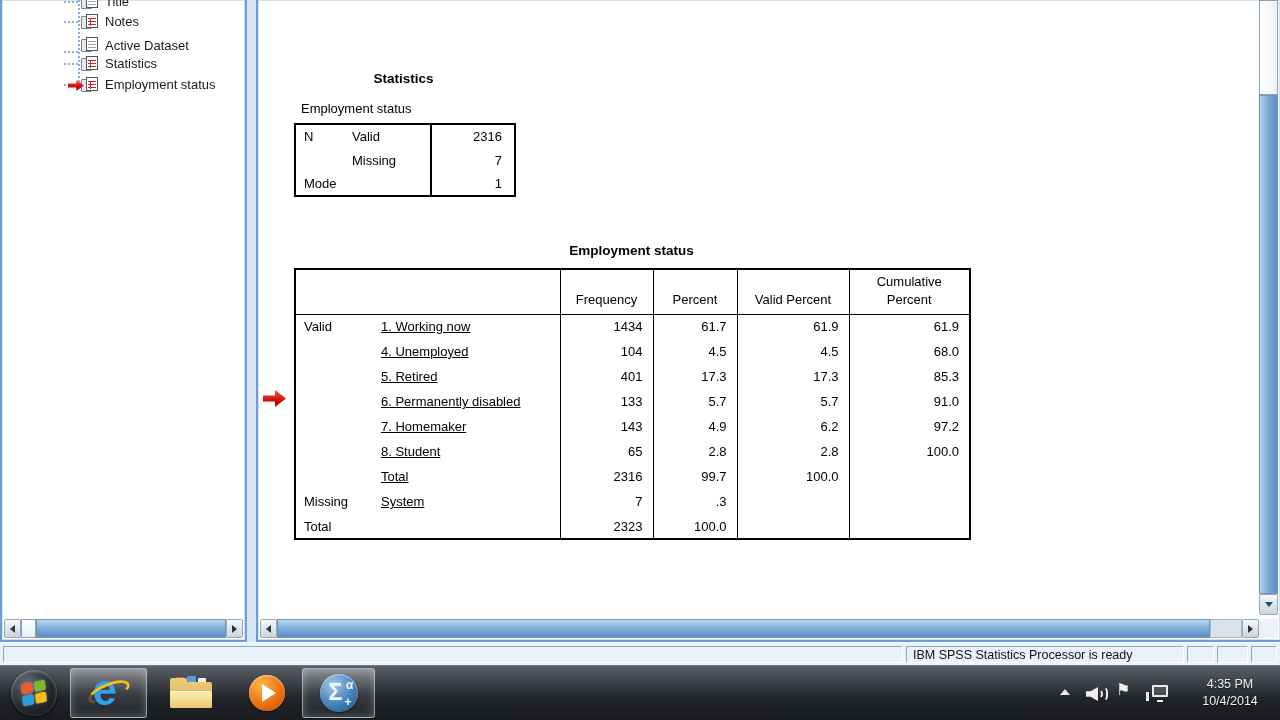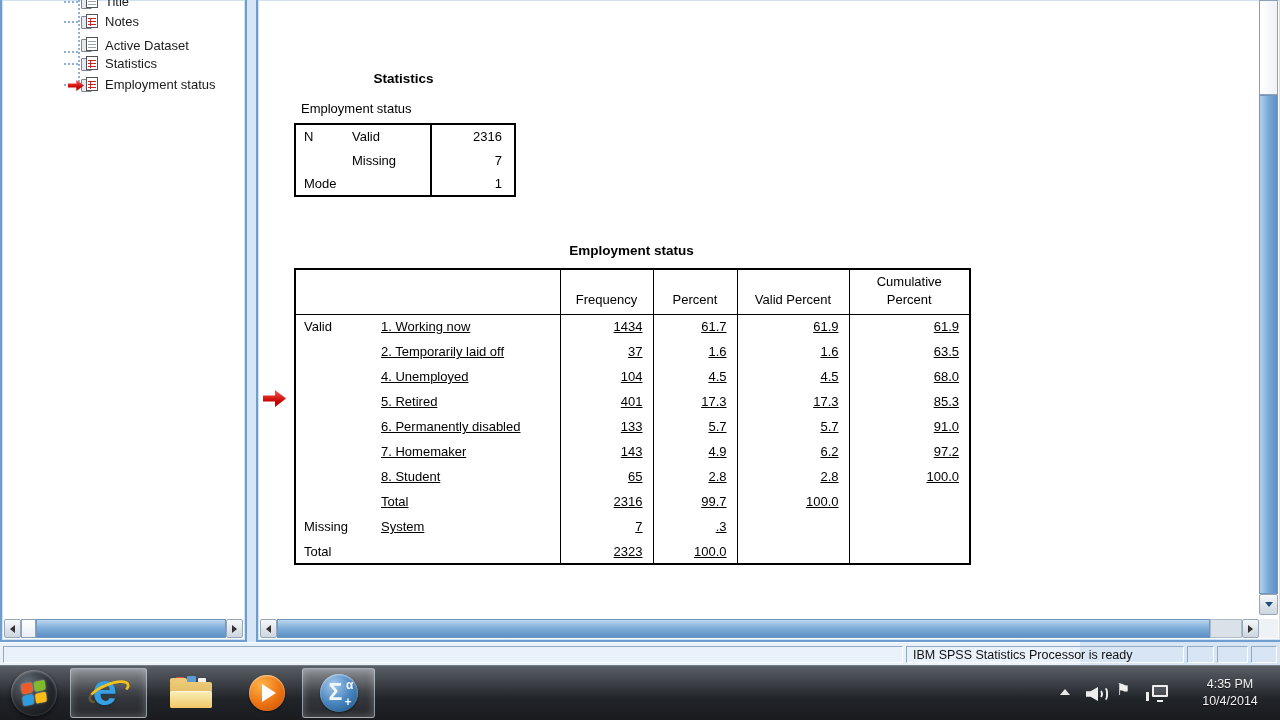--- a/index.html
+++ b/index.html
@@ -47,42 +47,42 @@
   .s0 { width:53px; padding-left:8px; text-align:left; }
   .s1 { width:83px; padding-left:4px; text-align:left; }
   .s2 { width:84px; border-left:2px solid #000; text-align:right; padding-right:12px; }
 
   .freq-table { left:292px; top:266px; border:2px solid #000; }
   .freq-table thead th { height:45px; vertical-align:bottom; text-align:center; font-weight:normal;
      border-bottom:1px solid #000; padding:0 6px 5px 6px; line-height:1.35; }
   .freq-table td { height:25px; vertical-align:middle; }
   .cg { width:78px; padding-left:8px; text-align:left; }
   .cl { width:187px; padding-left:8px; text-align:left;text-decoration:underline; }
-  .cn { text-align:right; padding-right:10px;text-decoration:underline; }
+  .cn { text-align:right; padding-right:10px; }
   .bl1 { border-left:1px solid #000; }
   .w-freq { width:93px; } .w-pct { width:84px; } .w-vpct { width:112px; } .w-cpct { width:121px; }
 
   
   .sb-btn { position:absolute; background:linear-gradient(#f7f9fb,#dbe2e9 60%,#cdd6df); border:1px solid #96a7ba;
      display:flex; align-items:center; justify-content:center; border-radius:2px; }
   .tri { width:0; height:0; }
   .tri-left  { border-top:4px solid transparent; border-bottom:4px solid transparent; border-right:5px solid #333; }
   .tri-right { border-top:4px solid transparent; border-bottom:4px solid transparent; border-left:5px solid #333; }
   .tri-down  { border-left:4px solid transparent; border-right:4px solid transparent; border-top:5px solid #1d4e7e; }
   .hsb { position:absolute; height:19px; }
   .hsb .track-blue { position:absolute; top:0; height:19px; background:linear-gradient(#bcd7ef,#82b0dc 45%,#5c8fc4); border:1px solid #7396bb; }
   .hsb .track-gray { position:absolute; top:0; height:19px; background:#dbe1e8; border:1px solid #aebbc9; }
   .hsb .thumb-white { position:absolute; top:0; height:19px; background:linear-gradient(#ffffff,#e9eef3); border:1px solid #8ba1b8; }
   .vsb { position:absolute; width:19px; }
   .vsb .v-thumb { position:absolute; left:0; width:19px; background:linear-gradient(90deg,#ffffff,#eef2f6); border:1px solid #8ba1b8; }
   .vsb .v-track { position:absolute; left:0; width:19px; background:linear-gradient(90deg,#b3d0ec,#7fadda 45%,#5b8ec3); border:1px solid #7396bb; }
   .sb-corner { position:absolute; right:2px; bottom:2px; width:19px; height:19px; background:#eef1f5; }
 
   
-  .statusbar { position:absolute; left:0; top:642px; width:1080px; height:23px; background:#e9f1fa; border-top:1px solid #fbfdff; }
+  .statusbar { position:absolute; left:0; top:642px; width:1280px; height:23px; background:#e9f1fa; border-top:1px solid #fbfdff; }
   .sb-cell { position:absolute; top:3px; height:17px; border:1px solid; border-color:#93a9c3 #ffffff #ffffff #93a9c3; }
   .sb-msg { font-size:12.5px; color:#111; padding:1px 0 0 6px; white-space:nowrap; }
 
   
   .taskbar { position:absolute; left:0; top:665px; width:1280px; height:55px;
      background:linear-gradient(#5a5f66,#3a3e44 35%,#212429 60%,#191b1f); border-top:1px solid #777c82; }
   .start-orb { position:absolute; left:11px; top:4px; width:46px; height:46px; border-radius:50%;
      background:radial-gradient(circle at 35% 28%, #636b74, #262a2f 55%, #0c0e10);
      box-shadow:inset 0 1px 3px rgba(255,255,255,.45), 0 2px 4px rgba(0,0,0,.6); cursor:pointer; }
   .flag { position:absolute; left:11px; top:12px; width:24px; height:22px; transform:rotate(-6deg) skewY(-5deg);
@@ -234,28 +234,20 @@
         <tr>
           <td class="cg">Valid</td>
           <td class="cl">1. Working now</td>
           <td class="cn bl1">1434</td>
           <td class="cn bl1">61.7</td>
           <td class="cn bl1">61.9</td>
           <td class="cn bl1">61.9</td>
         </tr>
         <tr>
           <td class="cg"></td>
-          <td class="cl">2. Temporarily laid off</td>
-          <td class="cn bl1">37</td>
-          <td class="cn bl1">1.6</td>
-          <td class="cn bl1">1.6</td>
-          <td class="cn bl1">63.5</td>
-        </tr>
-        <tr>
-          <td class="cg"></td>
           <td class="cl">4. Unemployed</td>
           <td class="cn bl1">104</td>
           <td class="cn bl1">4.5</td>
           <td class="cn bl1">4.5</td>
           <td class="cn bl1">68.0</td>
         </tr>
         <tr>
           <td class="cg"></td>
           <td class="cl">5. Retired</td>
           <td class="cn bl1">401</td>

